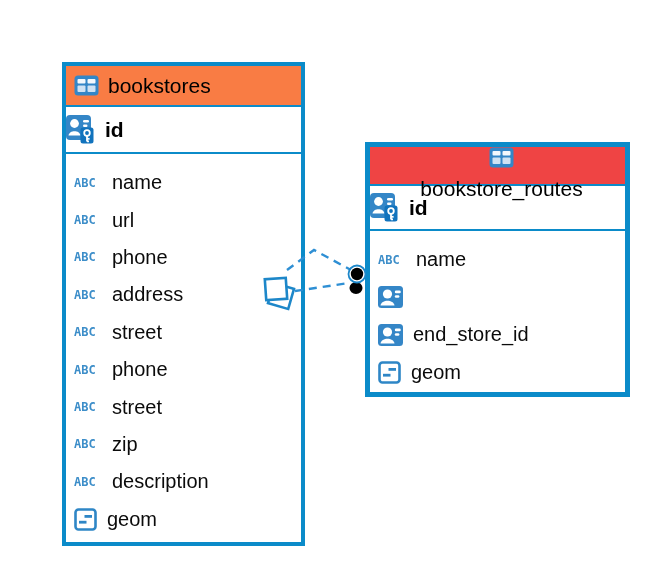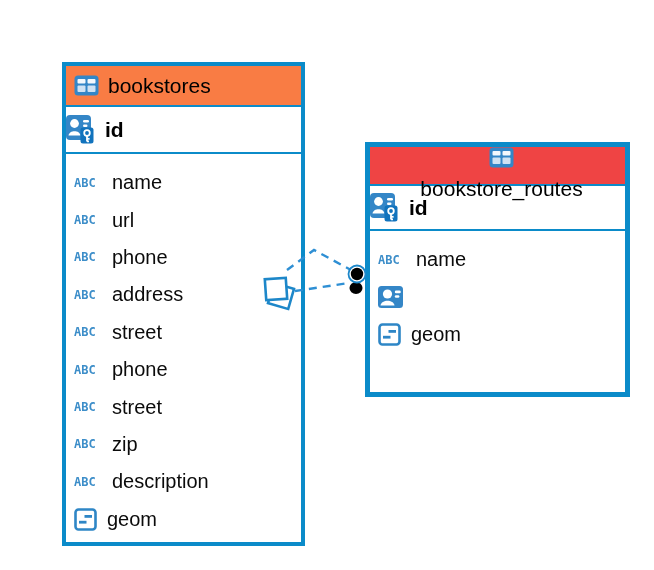--- a/index.html
+++ b/index.html
@@ -162,20 +162,32 @@
       <div class="col-row">
         <span class="icon">
           <svg width="25" height="22" viewBox="0 0 25 22">
             <rect width="25" height="22" rx="3.5" fill="#3486c7"></rect>
             <circle cx="9.5" cy="8" r="4.6" fill="#fff"></circle>
             <path d="M2.5 19.5 C3.5 13.2 15.5 13.2 16.5 19.5 Z" fill="#fff"></path>
             <rect x="16.8" y="4.5" width="6" height="2.8" rx="1.4" fill="#fff"></rect>
             <rect x="16.8" y="9.2" width="4.6" height="2.6" rx="1.3" fill="#fff"></rect>
           </svg>
         </span>
+      </div>
+      <div class="col-row">
+        <span class="icon">
+          <svg width="25" height="22" viewBox="0 0 25 22">
+            <rect width="25" height="22" rx="3.5" fill="#3486c7"></rect>
+            <circle cx="9.5" cy="8" r="4.6" fill="#fff"></circle>
+            <path d="M2.5 19.5 C3.5 13.2 15.5 13.2 16.5 19.5 Z" fill="#fff"></path>
+            <rect x="16.8" y="4.5" width="6" height="2.8" rx="1.4" fill="#fff"></rect>
+            <rect x="16.8" y="9.2" width="4.6" height="2.6" rx="1.3" fill="#fff"></rect>
+          </svg>
+        </span>
+        <span class="col-label">end_store_id</span>
       </div>
       <div class="col-row">
         <span class="icon">
           <svg width="23" height="23" viewBox="0 0 23 23">
             <rect x="1.5" y="1.5" width="20" height="20" rx="3" fill="#fff" stroke="#2e86c6" stroke-width="2.6"></rect>
             <rect x="10.5" y="7" width="7.5" height="2.8" fill="#2e86c6"></rect>
             <rect x="5" y="12.8" width="7.5" height="2.8" fill="#2e86c6"></rect>
           </svg>
         </span>
         <span class="col-label">geom</span>

